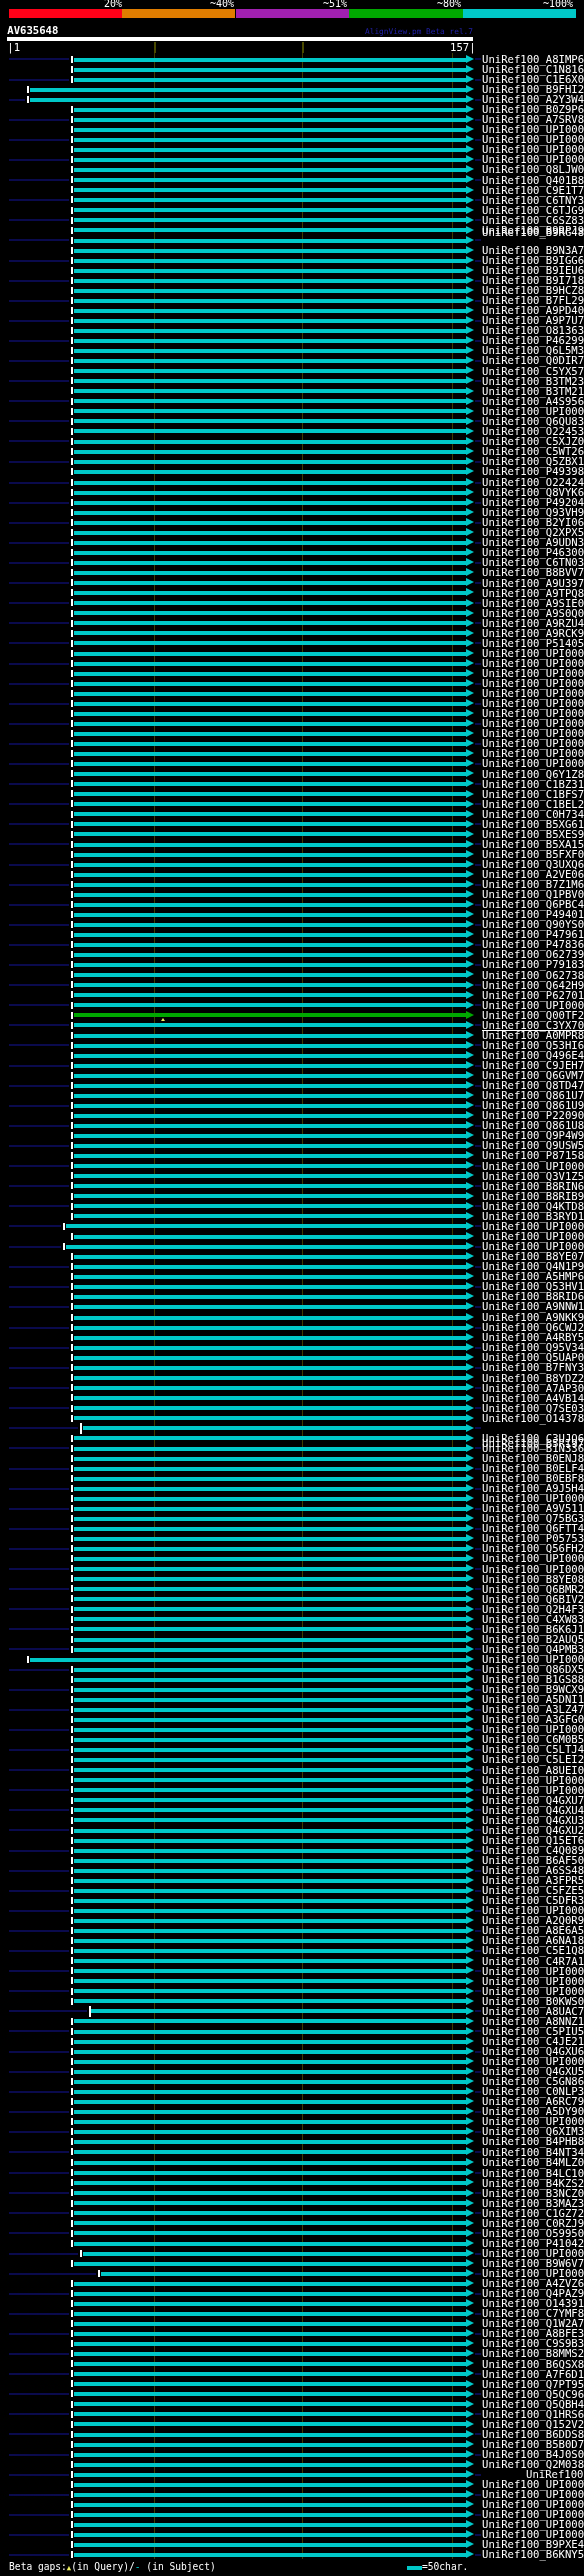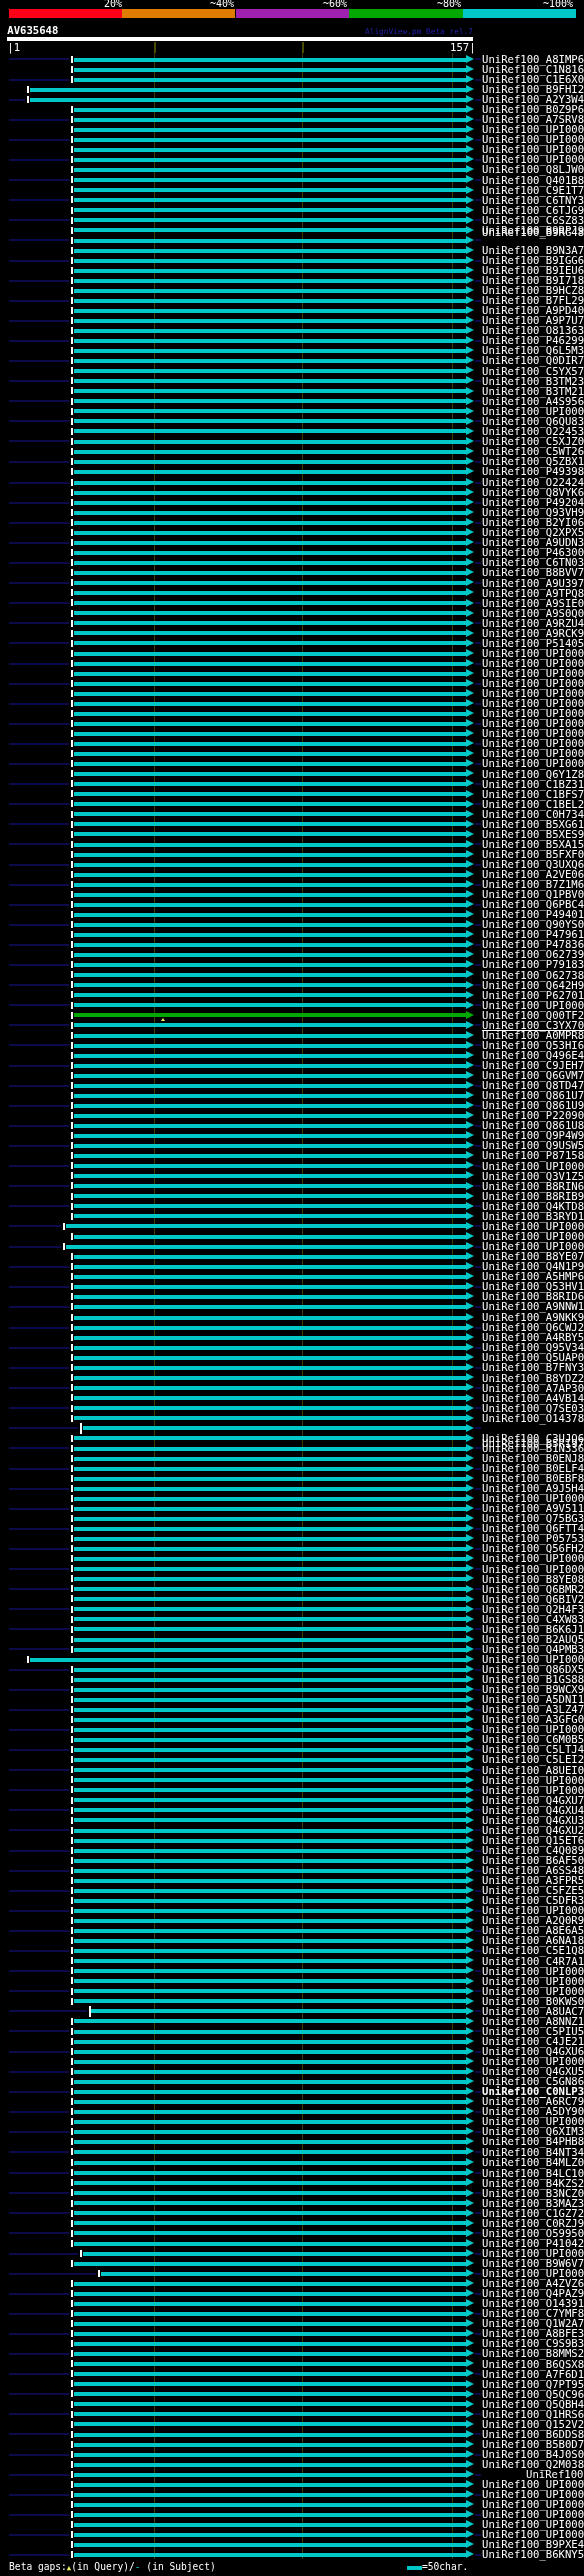--- a/index.html
+++ b/index.html
@@ -21,21 +21,21 @@
   #app-title{position:absolute;font-size:7.8px;line-height:9.1px;white-space:pre;}
 </style>
 </head>
 <body>
 
 <div id="stage">
 
   <div id="scale-labels">
       <div class="pct" style="left: 104px;">20%</div>
       <div class="pct" style="left: 210px;">~40%</div>
-      <div class="pct" style="left: 323px;">~60%</div>
+      <div class="pct" style="left: 323px;">~51%</div>
       <div class="pct" style="left: 437px;">~80%</div>
       <div class="pct" style="left: 543px;">~100%</div>
     </div>
   <div id="scale-bar">
       <div class="seg" style="left: 9.1px; width: 113px; background: rgb(255, 0, 24);"></div>
       <div class="seg" style="left: 122px; width: 113px; background: rgb(224, 125, 0);"></div>
       <div class="seg" style="left: 236px; width: 113px; background: rgb(160, 32, 176);"></div>
       <div class="seg" style="left: 349px; width: 114px; background: rgb(0, 168, 0);"></div>
       <div class="seg" style="left: 463px; width: 113px; background: rgb(0, 200, 200);"></div>
     </div>
@@ -1068,21 +1068,21 @@
       <div class="lbl" style="left: 482px; top: 2066px;">UniRef100_Q4GXU5</div>
       <div class="row-el" style="left: 71px; top: 2078px; width: 1.8px; height: 7.3px; background: rgb(255, 255, 255);"></div>
       <div class="row-el" style="left: 74px; top: 2080px; width: 392px; height: 3.7px; background: rgb(0, 200, 200);"></div>
       <div class="arrow" style="left: 466px; top: 2077px; border-left: 8.2px solid rgb(0, 200, 200);"></div>
       <div class="lbl" style="left: 482px; top: 2076px;">UniRef100_C5GN86</div>
       <div class="row-el" style="left: 9.1px; top: 2091px; width: 60px; height: 1.8px; background: rgb(10, 10, 77);"></div>
       <div class="row-el" style="left: 71px; top: 2088px; width: 1.8px; height: 7.3px; background: rgb(255, 255, 255);"></div>
       <div class="row-el" style="left: 74px; top: 2090px; width: 392px; height: 3.7px; background: rgb(0, 200, 200);"></div>
       <div class="arrow" style="left: 466px; top: 2087px; border-left: 8.2px solid rgb(0, 200, 200);"></div>
       <div class="row-el" style="left: 475px; top: 2091px; width: 6.4px; height: 1.8px; background: rgb(10, 10, 77);"></div>
-      <div class="lbl" style="left: 482px; top: 2086px; font-weight: bold;">UniRef100_C0NLP3</div>
+      <div class="lbl" style="left: 482px; top: 2086px;">UniRef100_C0NLP3</div>
       <div class="row-el" style="left: 71px; top: 2098px; width: 1.8px; height: 7.3px; background: rgb(255, 255, 255);"></div>
       <div class="row-el" style="left: 74px; top: 2100px; width: 392px; height: 3.7px; background: rgb(0, 200, 200);"></div>
       <div class="arrow" style="left: 466px; top: 2097px; border-left: 8.2px solid rgb(0, 200, 200);"></div>
       <div class="lbl" style="left: 482px; top: 2096px;">UniRef100_A6RC79</div>
       <div class="row-el" style="left: 9.1px; top: 2111px; width: 60px; height: 1.8px; background: rgb(10, 10, 77);"></div>
       <div class="row-el" style="left: 71px; top: 2108px; width: 1.8px; height: 7.3px; background: rgb(255, 255, 255);"></div>
       <div class="row-el" style="left: 74px; top: 2110px; width: 392px; height: 3.7px; background: rgb(0, 200, 200);"></div>
       <div class="arrow" style="left: 466px; top: 2107px; border-left: 8.2px solid rgb(0, 200, 200);"></div>
       <div class="row-el" style="left: 475px; top: 2111px; width: 6.4px; height: 1.8px; background: rgb(10, 10, 77);"></div>
       <div class="lbl" style="left: 482px; top: 2106px;">UniRef100_A5DY90</div>

